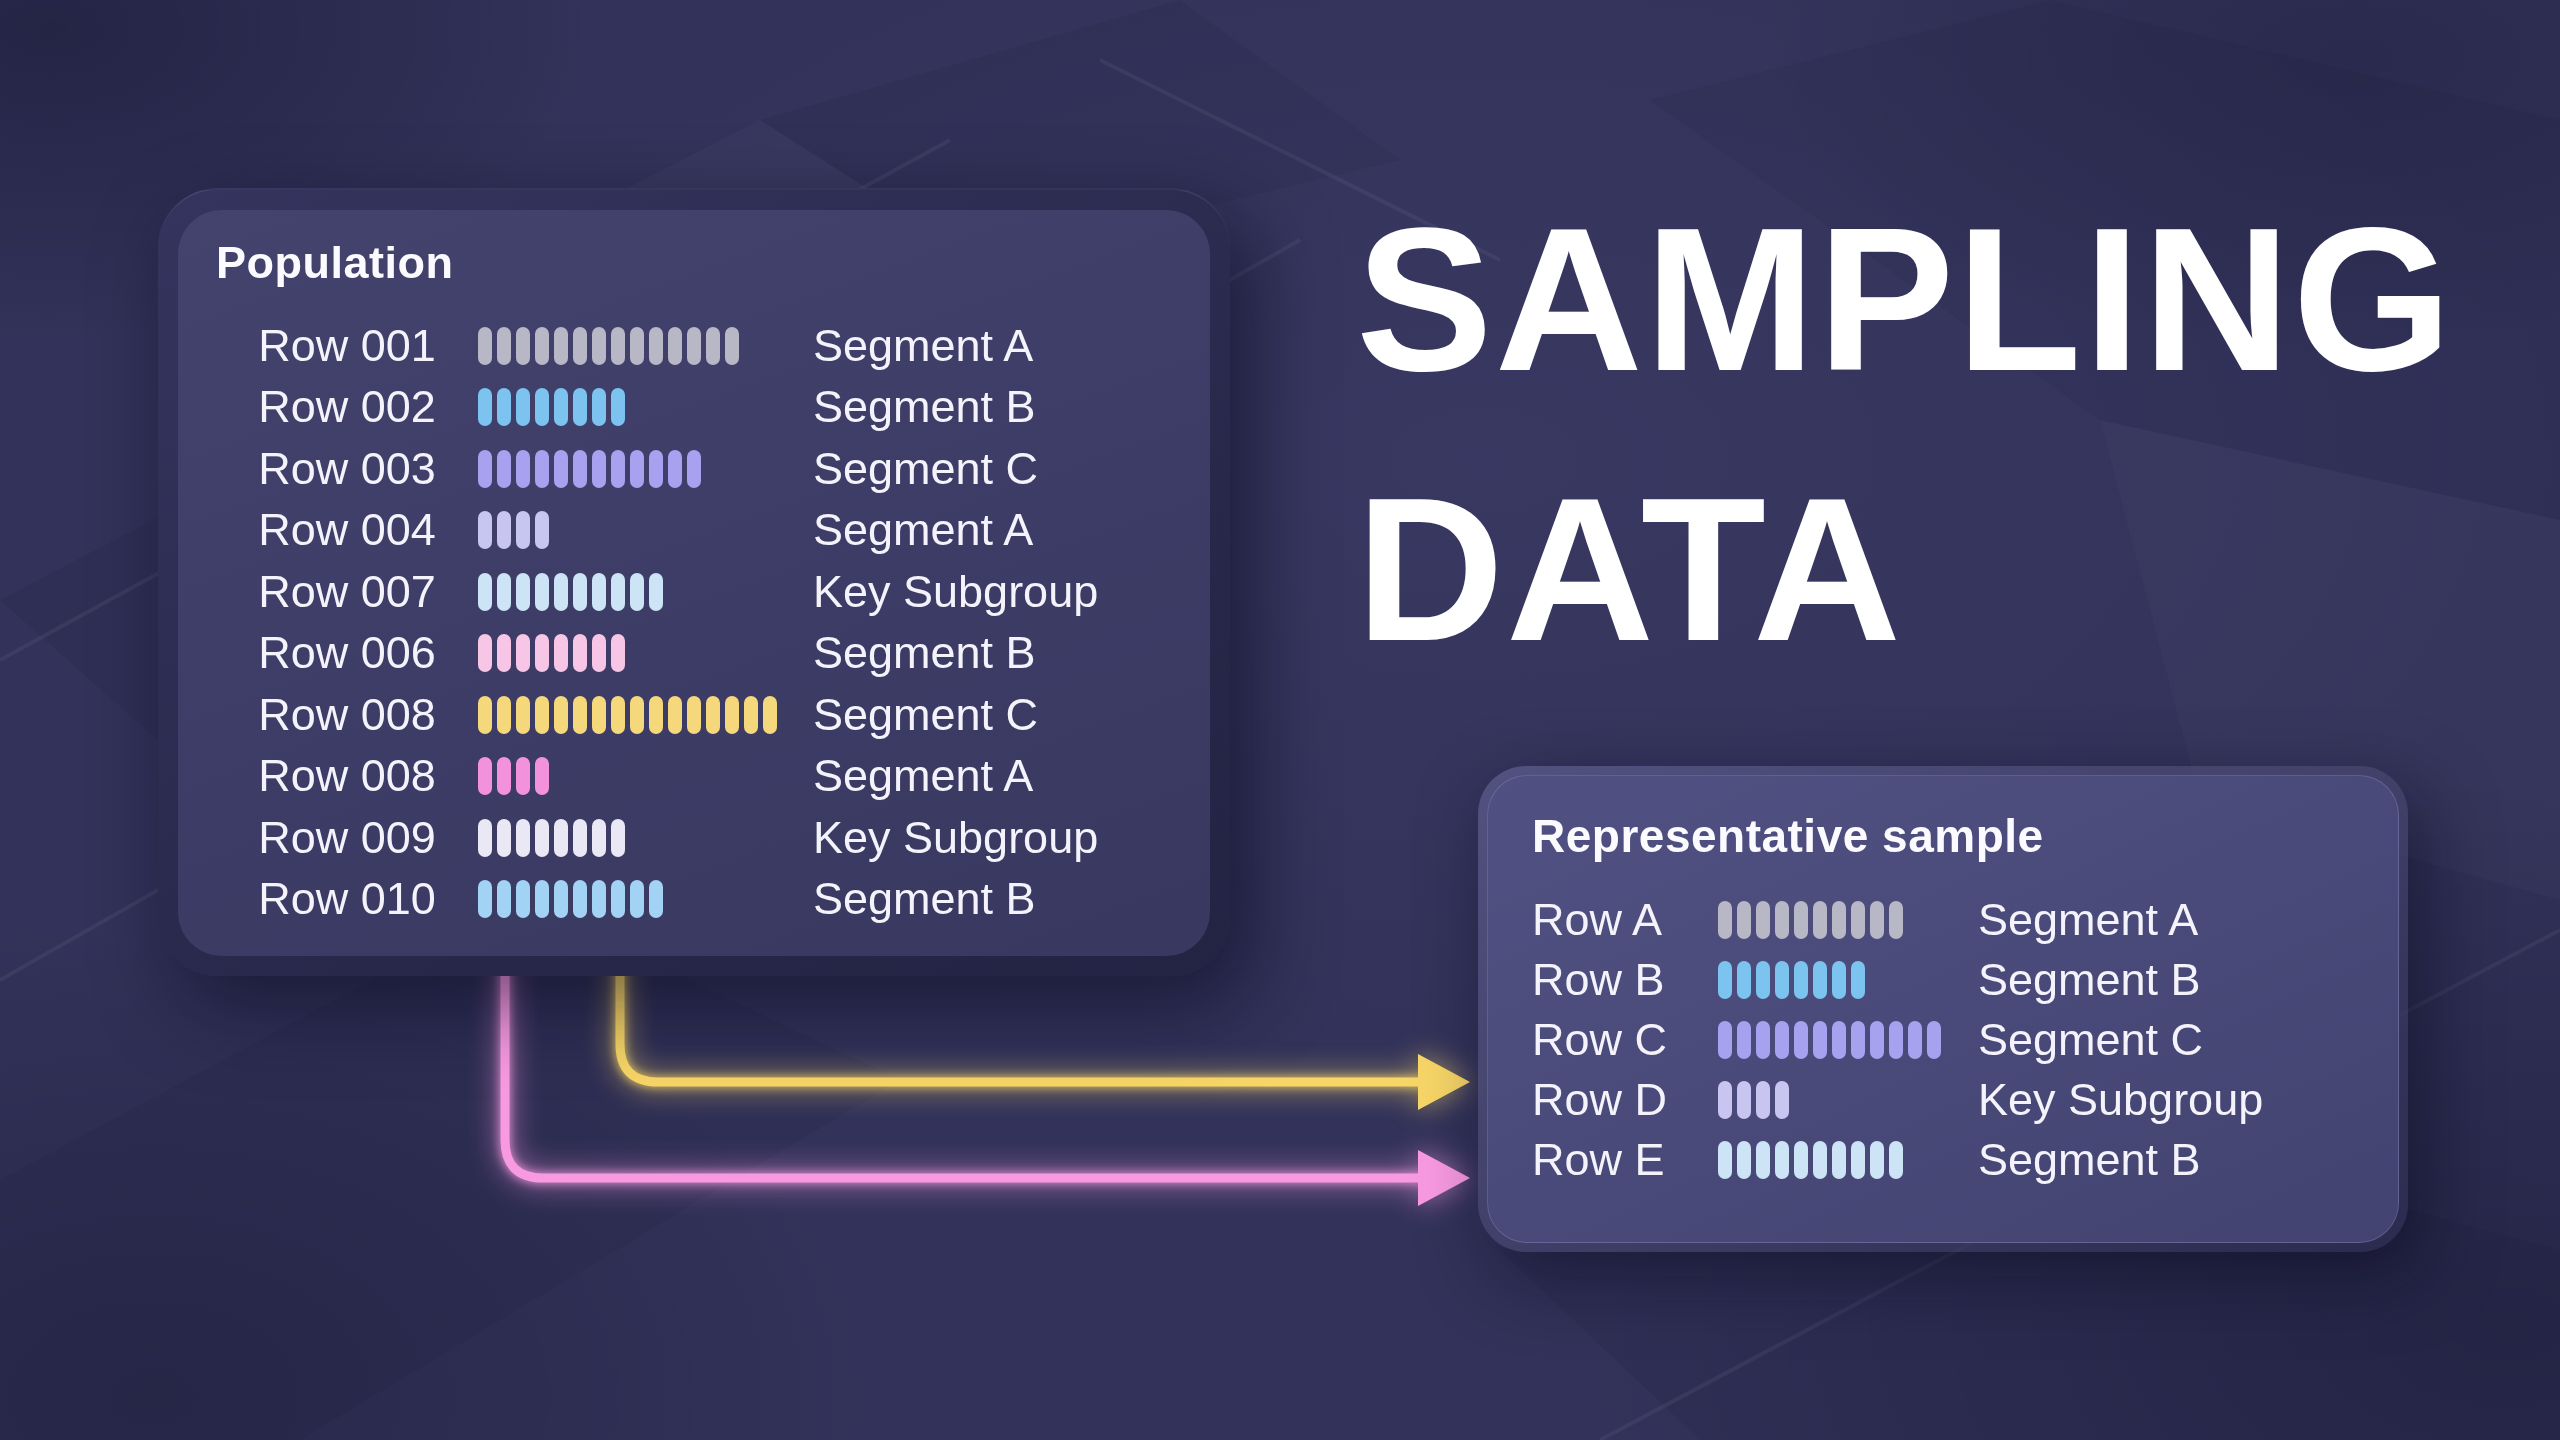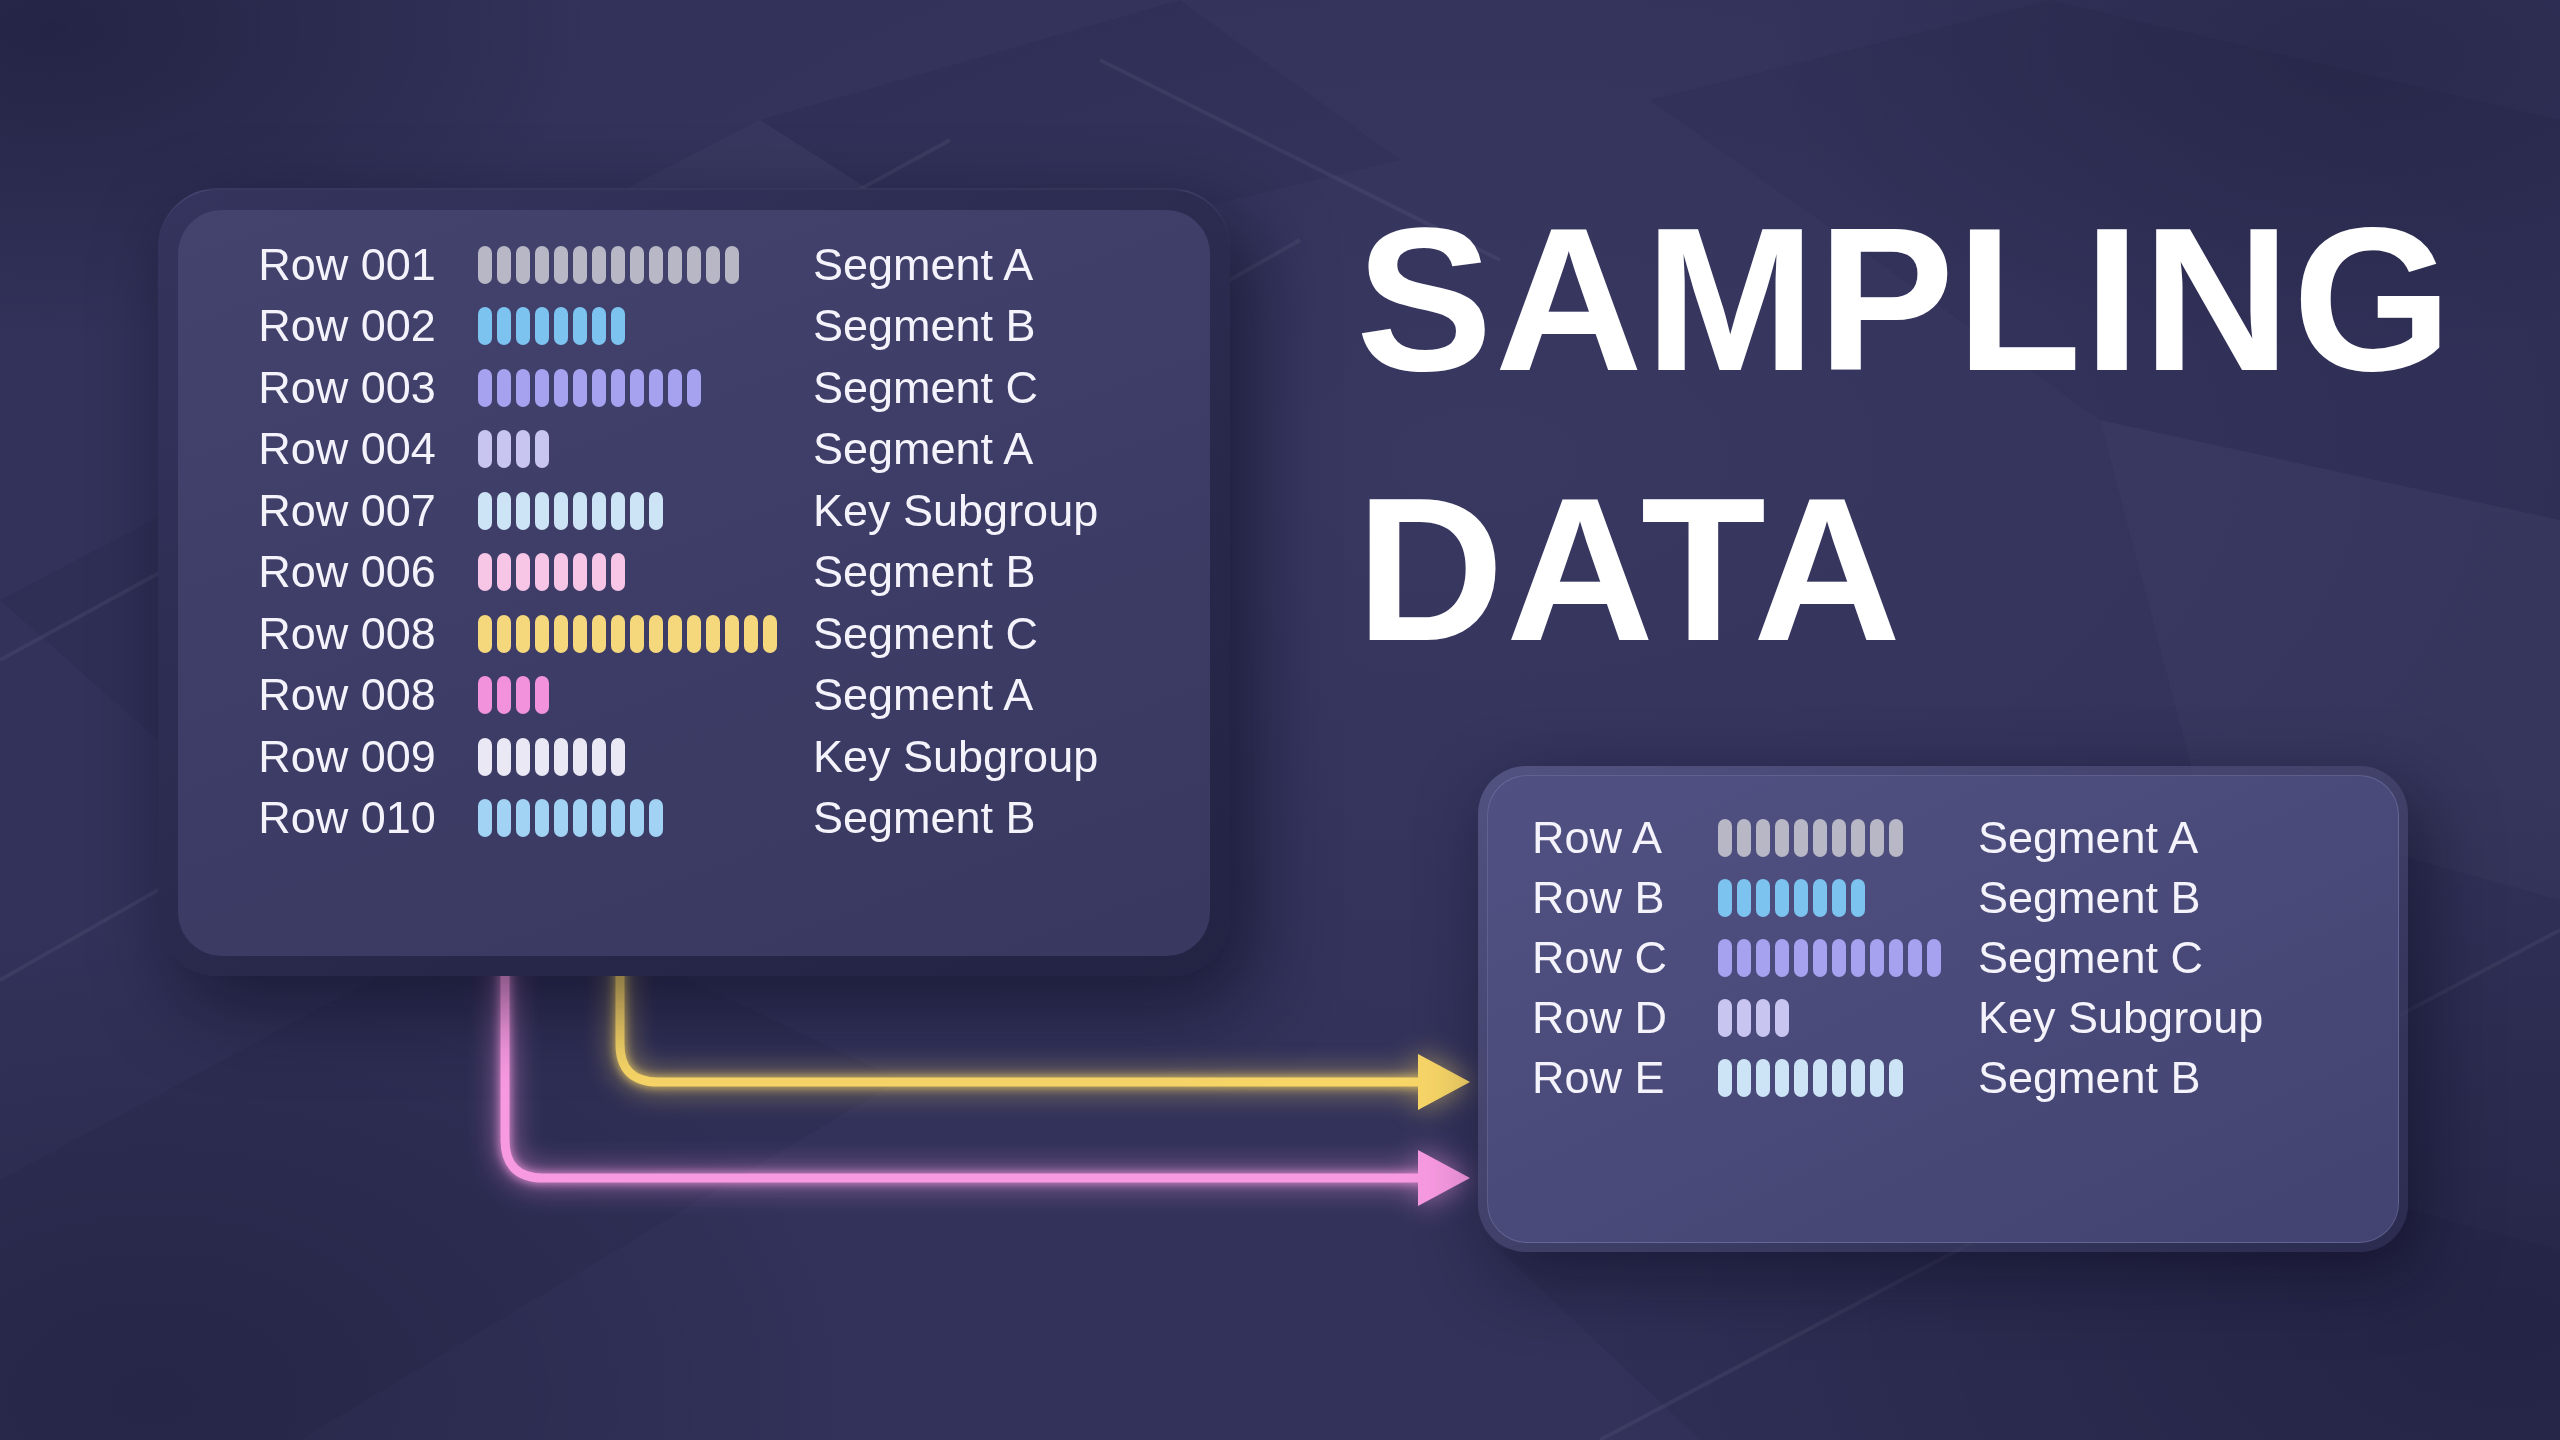--- a/index.html
+++ b/index.html
@@ -128,20 +128,21 @@
     <g filter="url(#tightglow)" opacity="0.8">
       <path class="arrow-path arrow-pink" d="M505 952 L505 1140 Q505 1178 543 1178 L1424 1178" fill="none" stroke-width="11" stroke="#f89ae2"></path>
     </g>
     <path class="arrow-path arrow-pink" d="M505 952 L505 1140 Q505 1178 543 1178 L1424 1178" fill="none" stroke-width="9" stroke="#f89ae2"></path>
     <polygon class="arrow-head arrow-pink-fill" points="1418,1150 1470,1178 1418,1206" fill="#f89ae2"></polygon>
   </g>
 </svg>
 
 <div class="panel-pop-outer">
   <div class="panel-pop-inner">
+    <h2 class="pop-title">Population</h2>
     <div class="rows rows-pop">
         <div class="row">
           <span class="row-label">Row 001</span>
           <span class="ticks">
             <span class="tick" style="background: rgb(183, 183, 198);"></span>
             <span class="tick" style="background: rgb(183, 183, 198);"></span>
             <span class="tick" style="background: rgb(183, 183, 198);"></span>
             <span class="tick" style="background: rgb(183, 183, 198);"></span>
             <span class="tick" style="background: rgb(183, 183, 198);"></span>
             <span class="tick" style="background: rgb(183, 183, 198);"></span>
@@ -294,20 +295,21 @@
   </div>
 </div>
 
 <div class="heading">
   <span>SAMPLING</span>
   <span>DATA</span>
 </div>
 
 <div class="panel-rep-outer">
   <div class="panel-rep-inner">
+    <h2 class="rep-title">Representative sample</h2>
     <div class="rows rows-rep">
         <div class="row">
           <span class="row-label">Row A</span>
           <span class="ticks">
             <span class="tick" style="background: rgb(183, 183, 198);"></span>
             <span class="tick" style="background: rgb(183, 183, 198);"></span>
             <span class="tick" style="background: rgb(183, 183, 198);"></span>
             <span class="tick" style="background: rgb(183, 183, 198);"></span>
             <span class="tick" style="background: rgb(183, 183, 198);"></span>
             <span class="tick" style="background: rgb(183, 183, 198);"></span>

